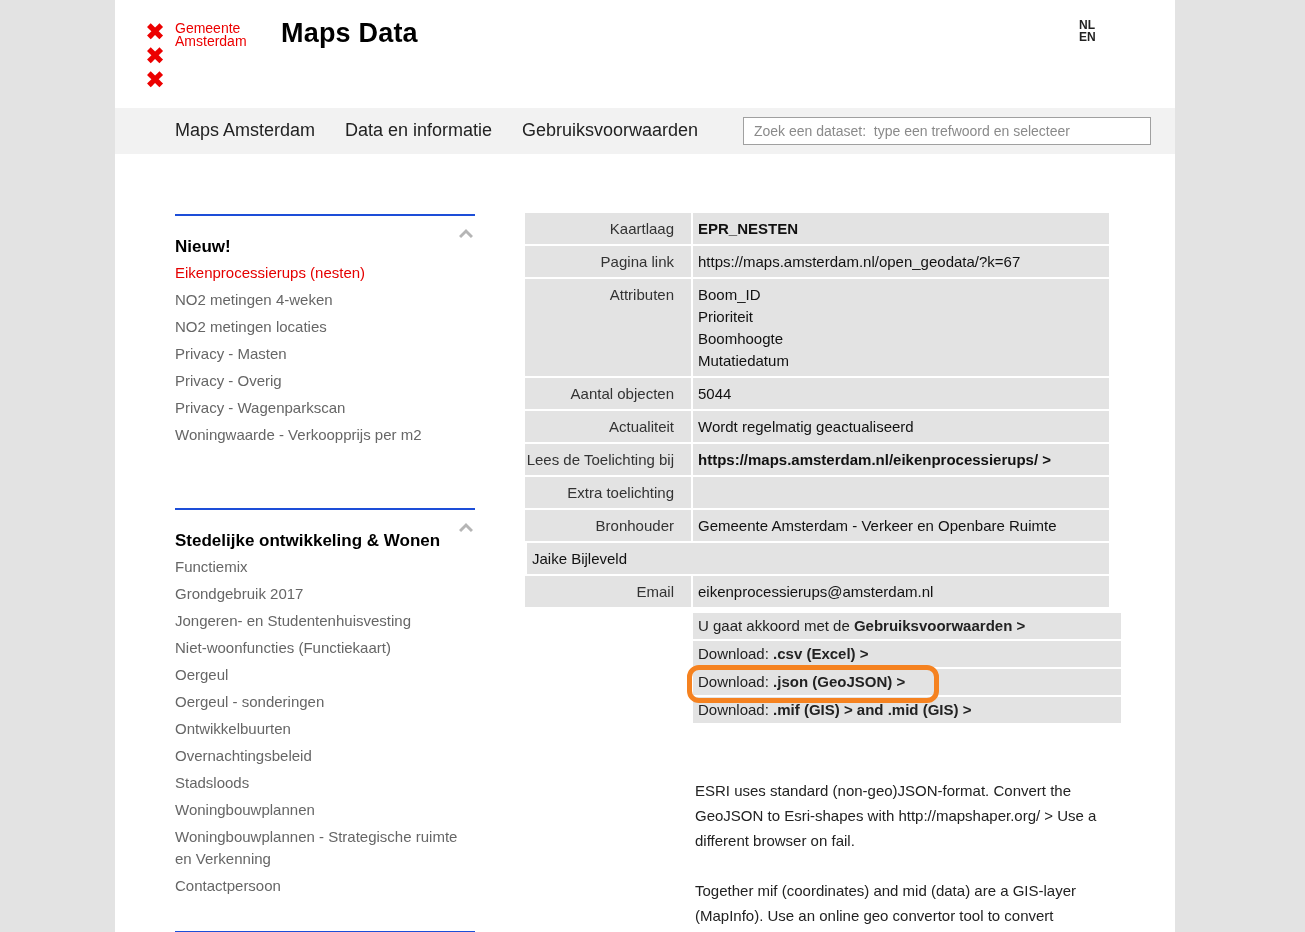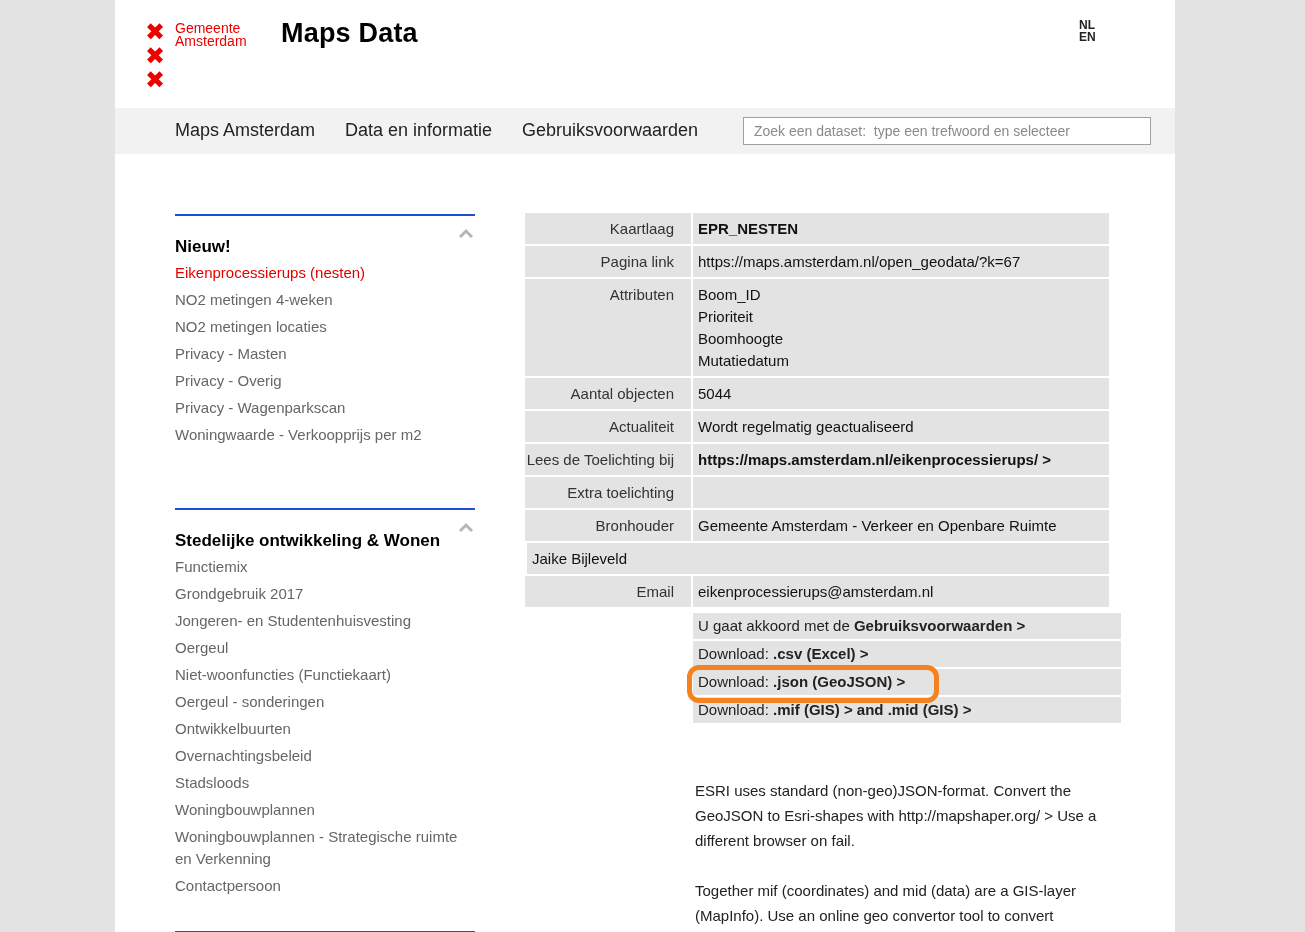--- a/index.html
+++ b/index.html
@@ -235,22 +235,22 @@
       <div class="side-item">Woningwaarde - Verkoopprijs per m2</div>
     </div>
     <div class="side-section s2">
       <svg class="chevron-up" viewBox="0 0 14 14">
         <polyline points="1,11 7,5 13,11" fill="none" stroke="#b5b5b5" stroke-width="3"></polyline>
       </svg>
       <div class="side-heading">Stedelijke ontwikkeling &amp; Wonen</div>
       <div class="side-item">Functiemix</div>
       <div class="side-item">Grondgebruik 2017</div>
       <div class="side-item">Jongeren- en Studentenhuisvesting</div>
+      <div class="side-item">Niet-woonfuncties (Functiekaart)</div>
       <div class="side-item">Oergeul</div>
-      <div class="side-item">Niet-woonfuncties (Functiekaart)</div>
       <div class="side-item">Oergeul - sonderingen</div>
       <div class="side-item">Ontwikkelbuurten</div>
       <div class="side-item">Overnachtingsbeleid</div>
       <div class="side-item">Stadsloods</div>
       <div class="side-item">Woningbouwplannen</div>
       <div class="side-item">Woningbouwplannen - Strategische ruimte en Verkenning</div>
       <div class="side-item">Contactpersoon</div>
     </div>
     <div class="side-section"></div>
   </div>

